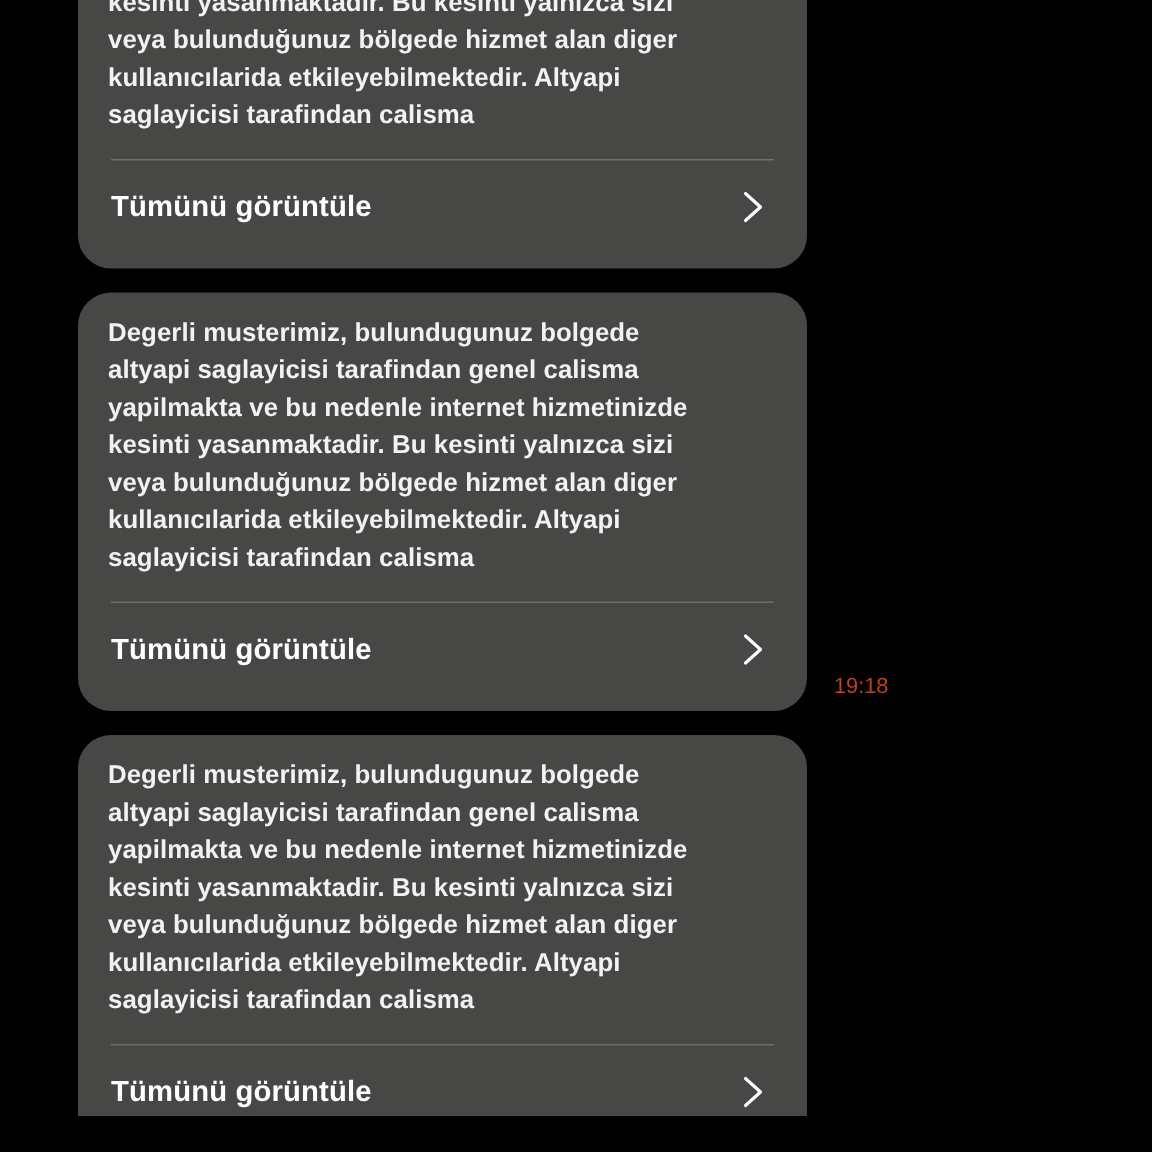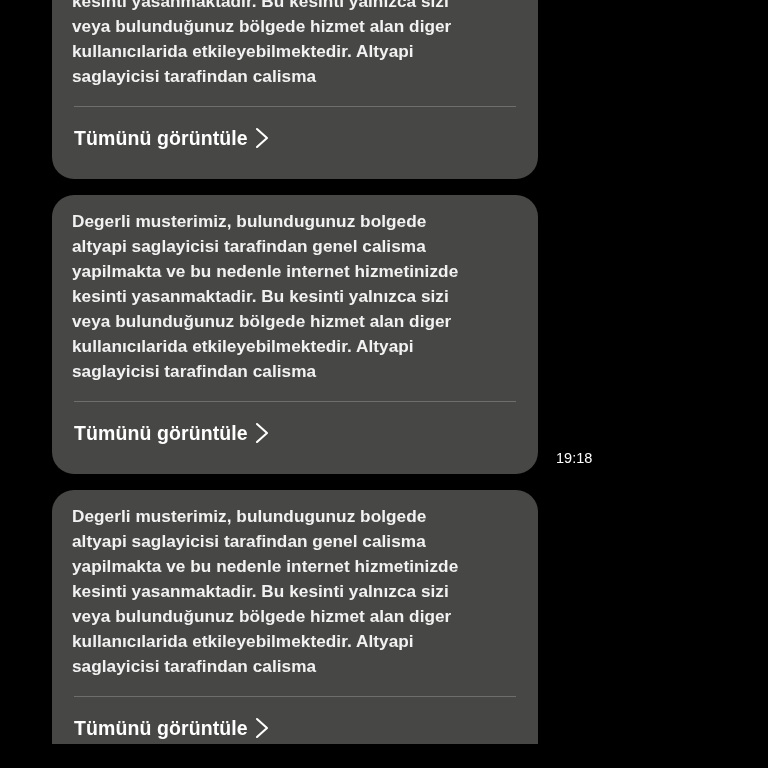--- a/index.html
+++ b/index.html
@@ -59,41 +59,42 @@
 
   .bubble-divider {
     height: 1px;
     background: #6e6e6c;
     margin: 17px 2px 0 2px;
   }
 
   .bubble-action {
     display: flex;
     align-items: center;
+    justify-content: space-between;
     height: 62px;
     padding: 0 4px 0 2px;
   }
 
   .action-label {
     color: #ffffff;
     font-size: 19.5px;
     font-weight: 700;
     letter-spacing: 0.1px;
   }
 
   .chevron {
     display: block;
     width: 26px;
     height: 26px;
     flex: 0 0 auto;
   }
   .chevron svg { display: block; }
 
   .timestamp {
-    color: #ffffff;
+    color: #c2410c;
     font-size: 14.5px;
     font-weight: 400;
     margin-left: 18px;
     padding-bottom: 8px;
     white-space: nowrap;
   }
   .timestamp.empty { visibility: hidden; }
 </style>
 </head>
 <body>

